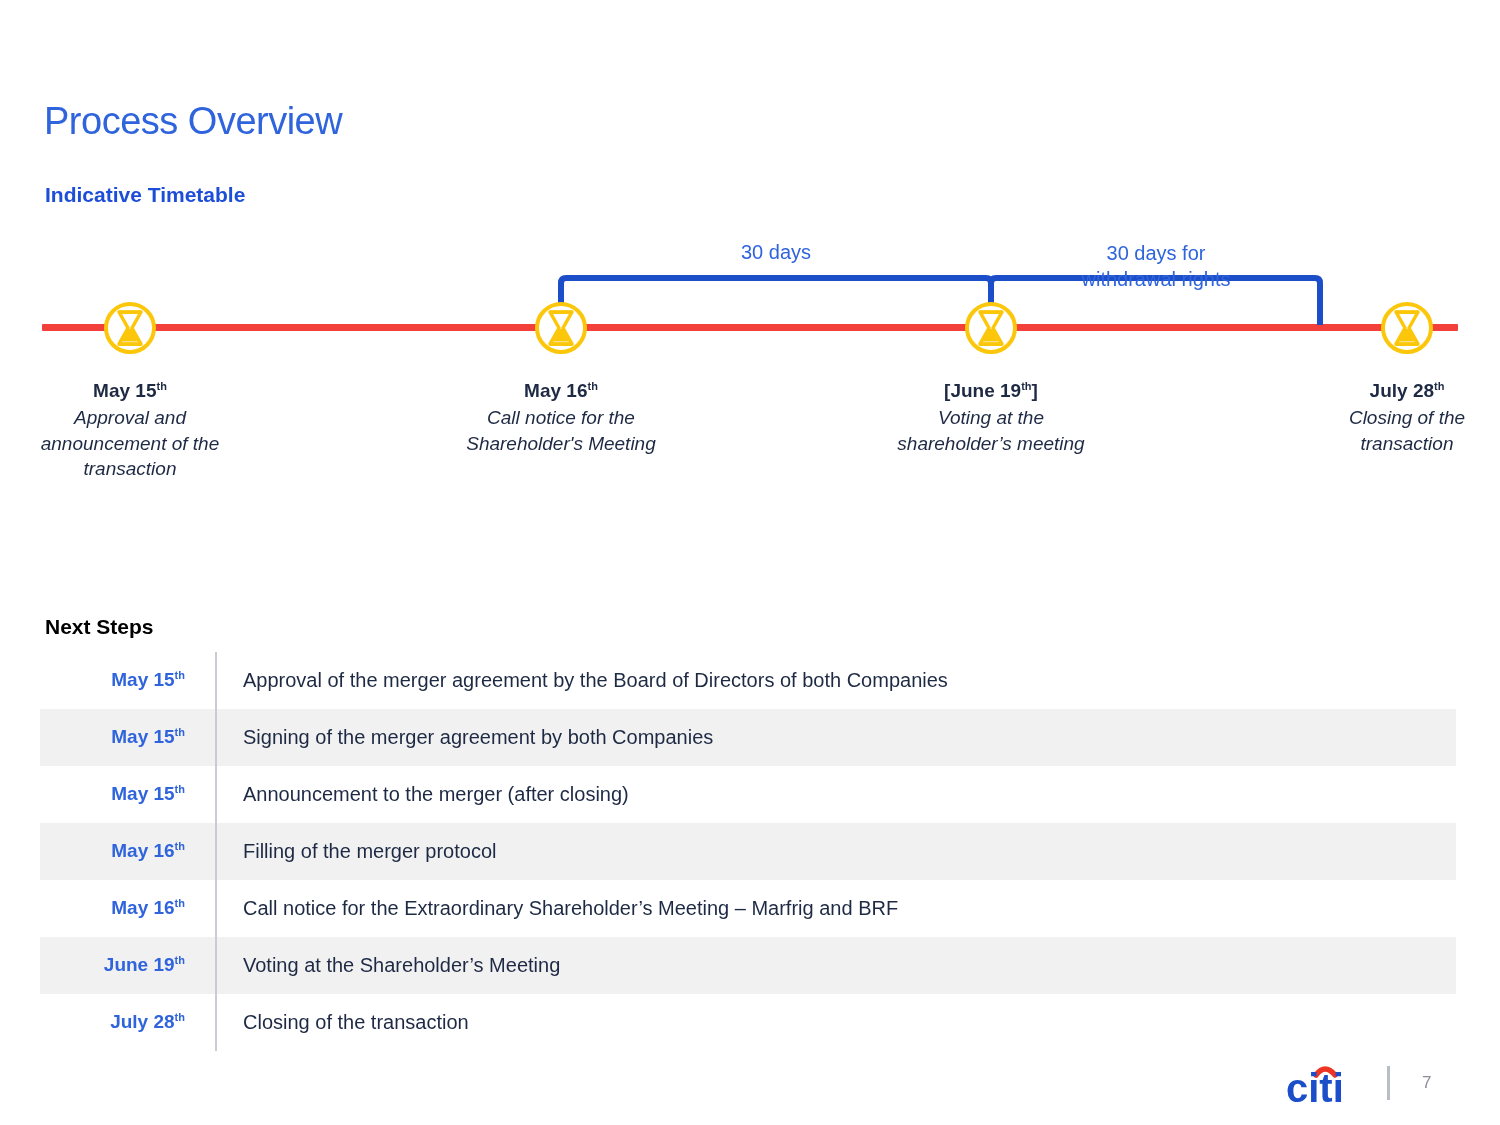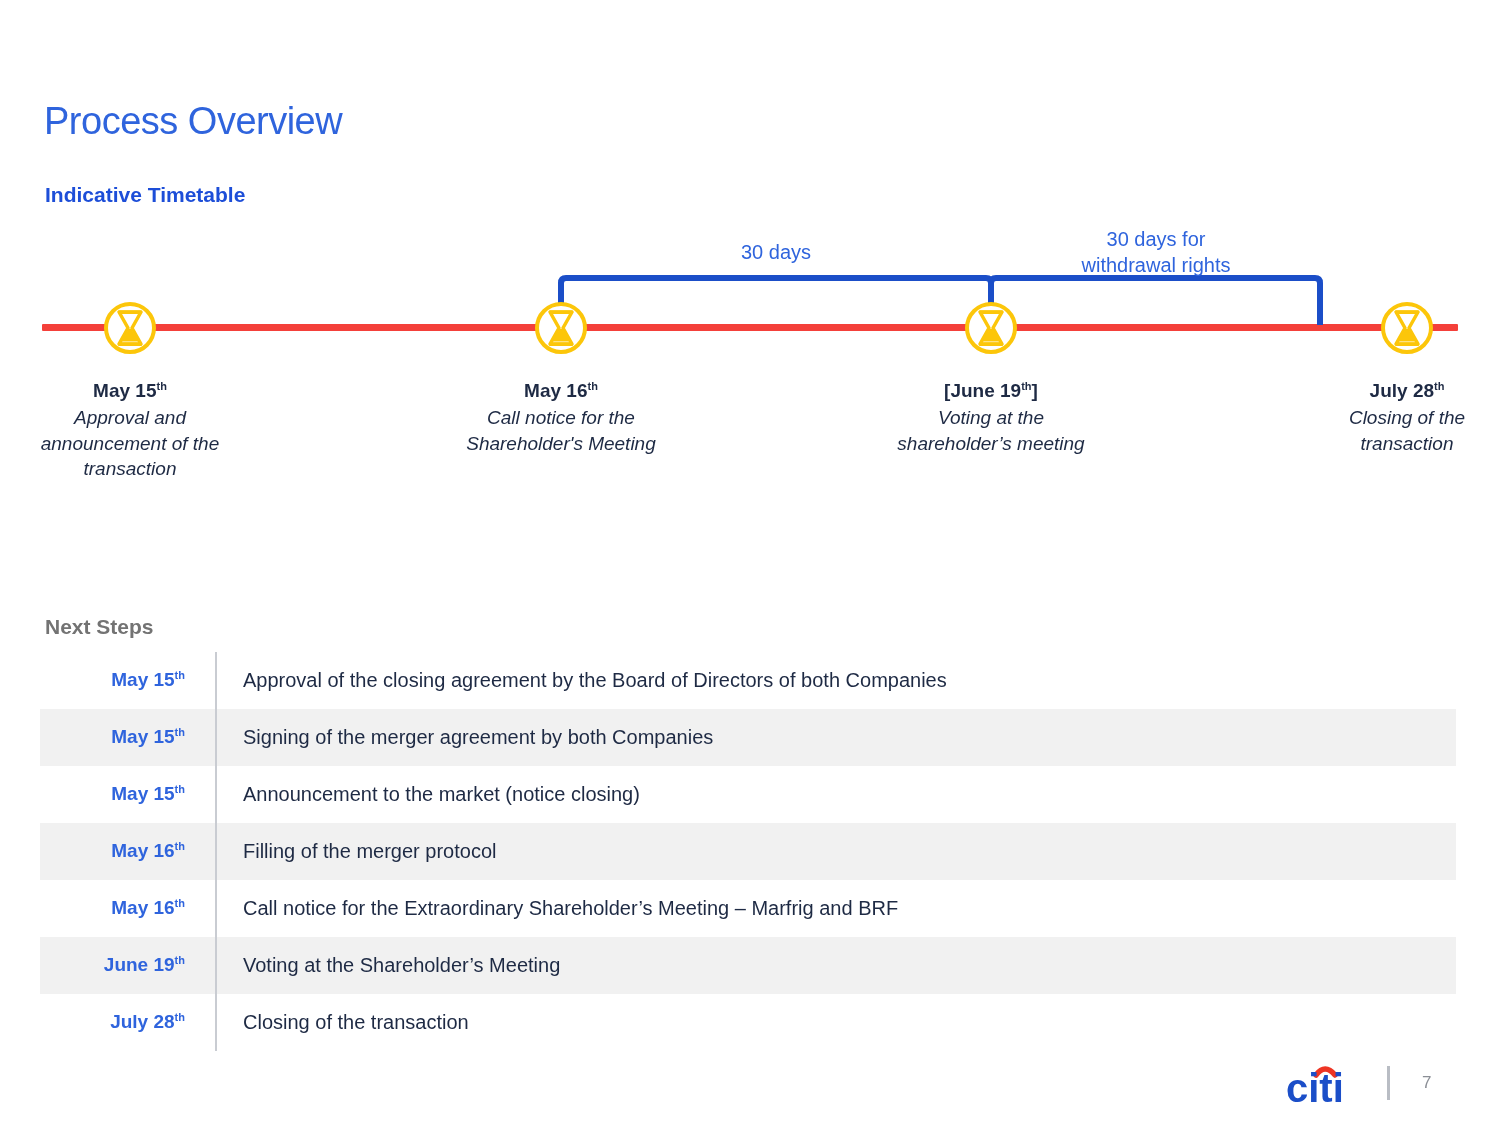--- a/index.html
+++ b/index.html
@@ -16,39 +16,39 @@
     position:absolute; left:44px; top:100px;
     font-size:38px; font-weight:400; letter-spacing:-0.5px;
     color:#2f64dd; white-space:nowrap;
   }
   #timetable-heading{
     position:absolute; left:45px; top:183px;
     font-size:21px; font-weight:700; color:#1d4ed8; white-space:nowrap;
   }
   #nextsteps-heading{
     position:absolute; left:45px; top:615px;
-    font-size:21px; font-weight:700; color:#737373; white-space:nowrap;
+    font-size:21px; font-weight:700; color:#000000; white-space:nowrap;
   }
 
   
   #timeline{
     position:absolute; left:0; top:0; width:1412px; height:540px;
   }
   .axis-line{
     position:absolute; left:42px; top:324px; width:1416px; height:7px;
     background:#f4403a; border-radius:1px;
   }
 
   
   .bracket-label{
     position:absolute; color:#2f64dd; font-size:20px;
     text-align:center; line-height:26px; white-space:pre-line;
   }
   #bracket-label-1{ left:660px; top:239px; width:232px; }
-  #bracket-label-2{ left:1040px; top:226px; width:232px;text-align:center; }
+  #bracket-label-2{ left:1040px; top:240px; width:232px;text-align:center; }
 
   
   #bracket-svg{ position:absolute; left:0; top:0; width:1500px; height:540px; }
 
   
   .node{ position:absolute; top:299px; width:58px; height:58px; }
   .node svg{ display:block; }
 
   
   .milestone{
@@ -183,29 +183,29 @@
     </div>
     <div class="m-desc">Closing of the transaction</div>
   </div>
 </div>
 
 <div id="nextsteps-heading">Next Steps</div>
 
 <div id="steps">
   <div class="step-row">
     <div class="step-date"><span>May 15</span><sup>th</sup></div>
-    <div class="step-text">Approval of the closing agreement by the Board of Directors of both Companies</div>
+    <div class="step-text">Approval of the merger agreement by the Board of Directors of both Companies</div>
   </div>
   <div class="step-row alt">
     <div class="step-date"><span>May 15</span><sup>th</sup></div>
     <div class="step-text">Signing of the merger agreement by both Companies</div>
   </div>
   <div class="step-row">
     <div class="step-date"><span>May 15</span><sup>th</sup></div>
-    <div class="step-text">Announcement to the market (notice closing)</div>
+    <div class="step-text">Announcement to the merger (after closing)</div>
   </div>
   <div class="step-row alt">
     <div class="step-date"><span>May 16</span><sup>th</sup></div>
     <div class="step-text">Filling of the merger protocol</div>
   </div>
   <div class="step-row">
     <div class="step-date"><span>May 16</span><sup>th</sup></div>
     <div class="step-text">Call notice for the Extraordinary Shareholder’s Meeting – Marfrig and BRF</div>
   </div>
   <div class="step-row alt">

